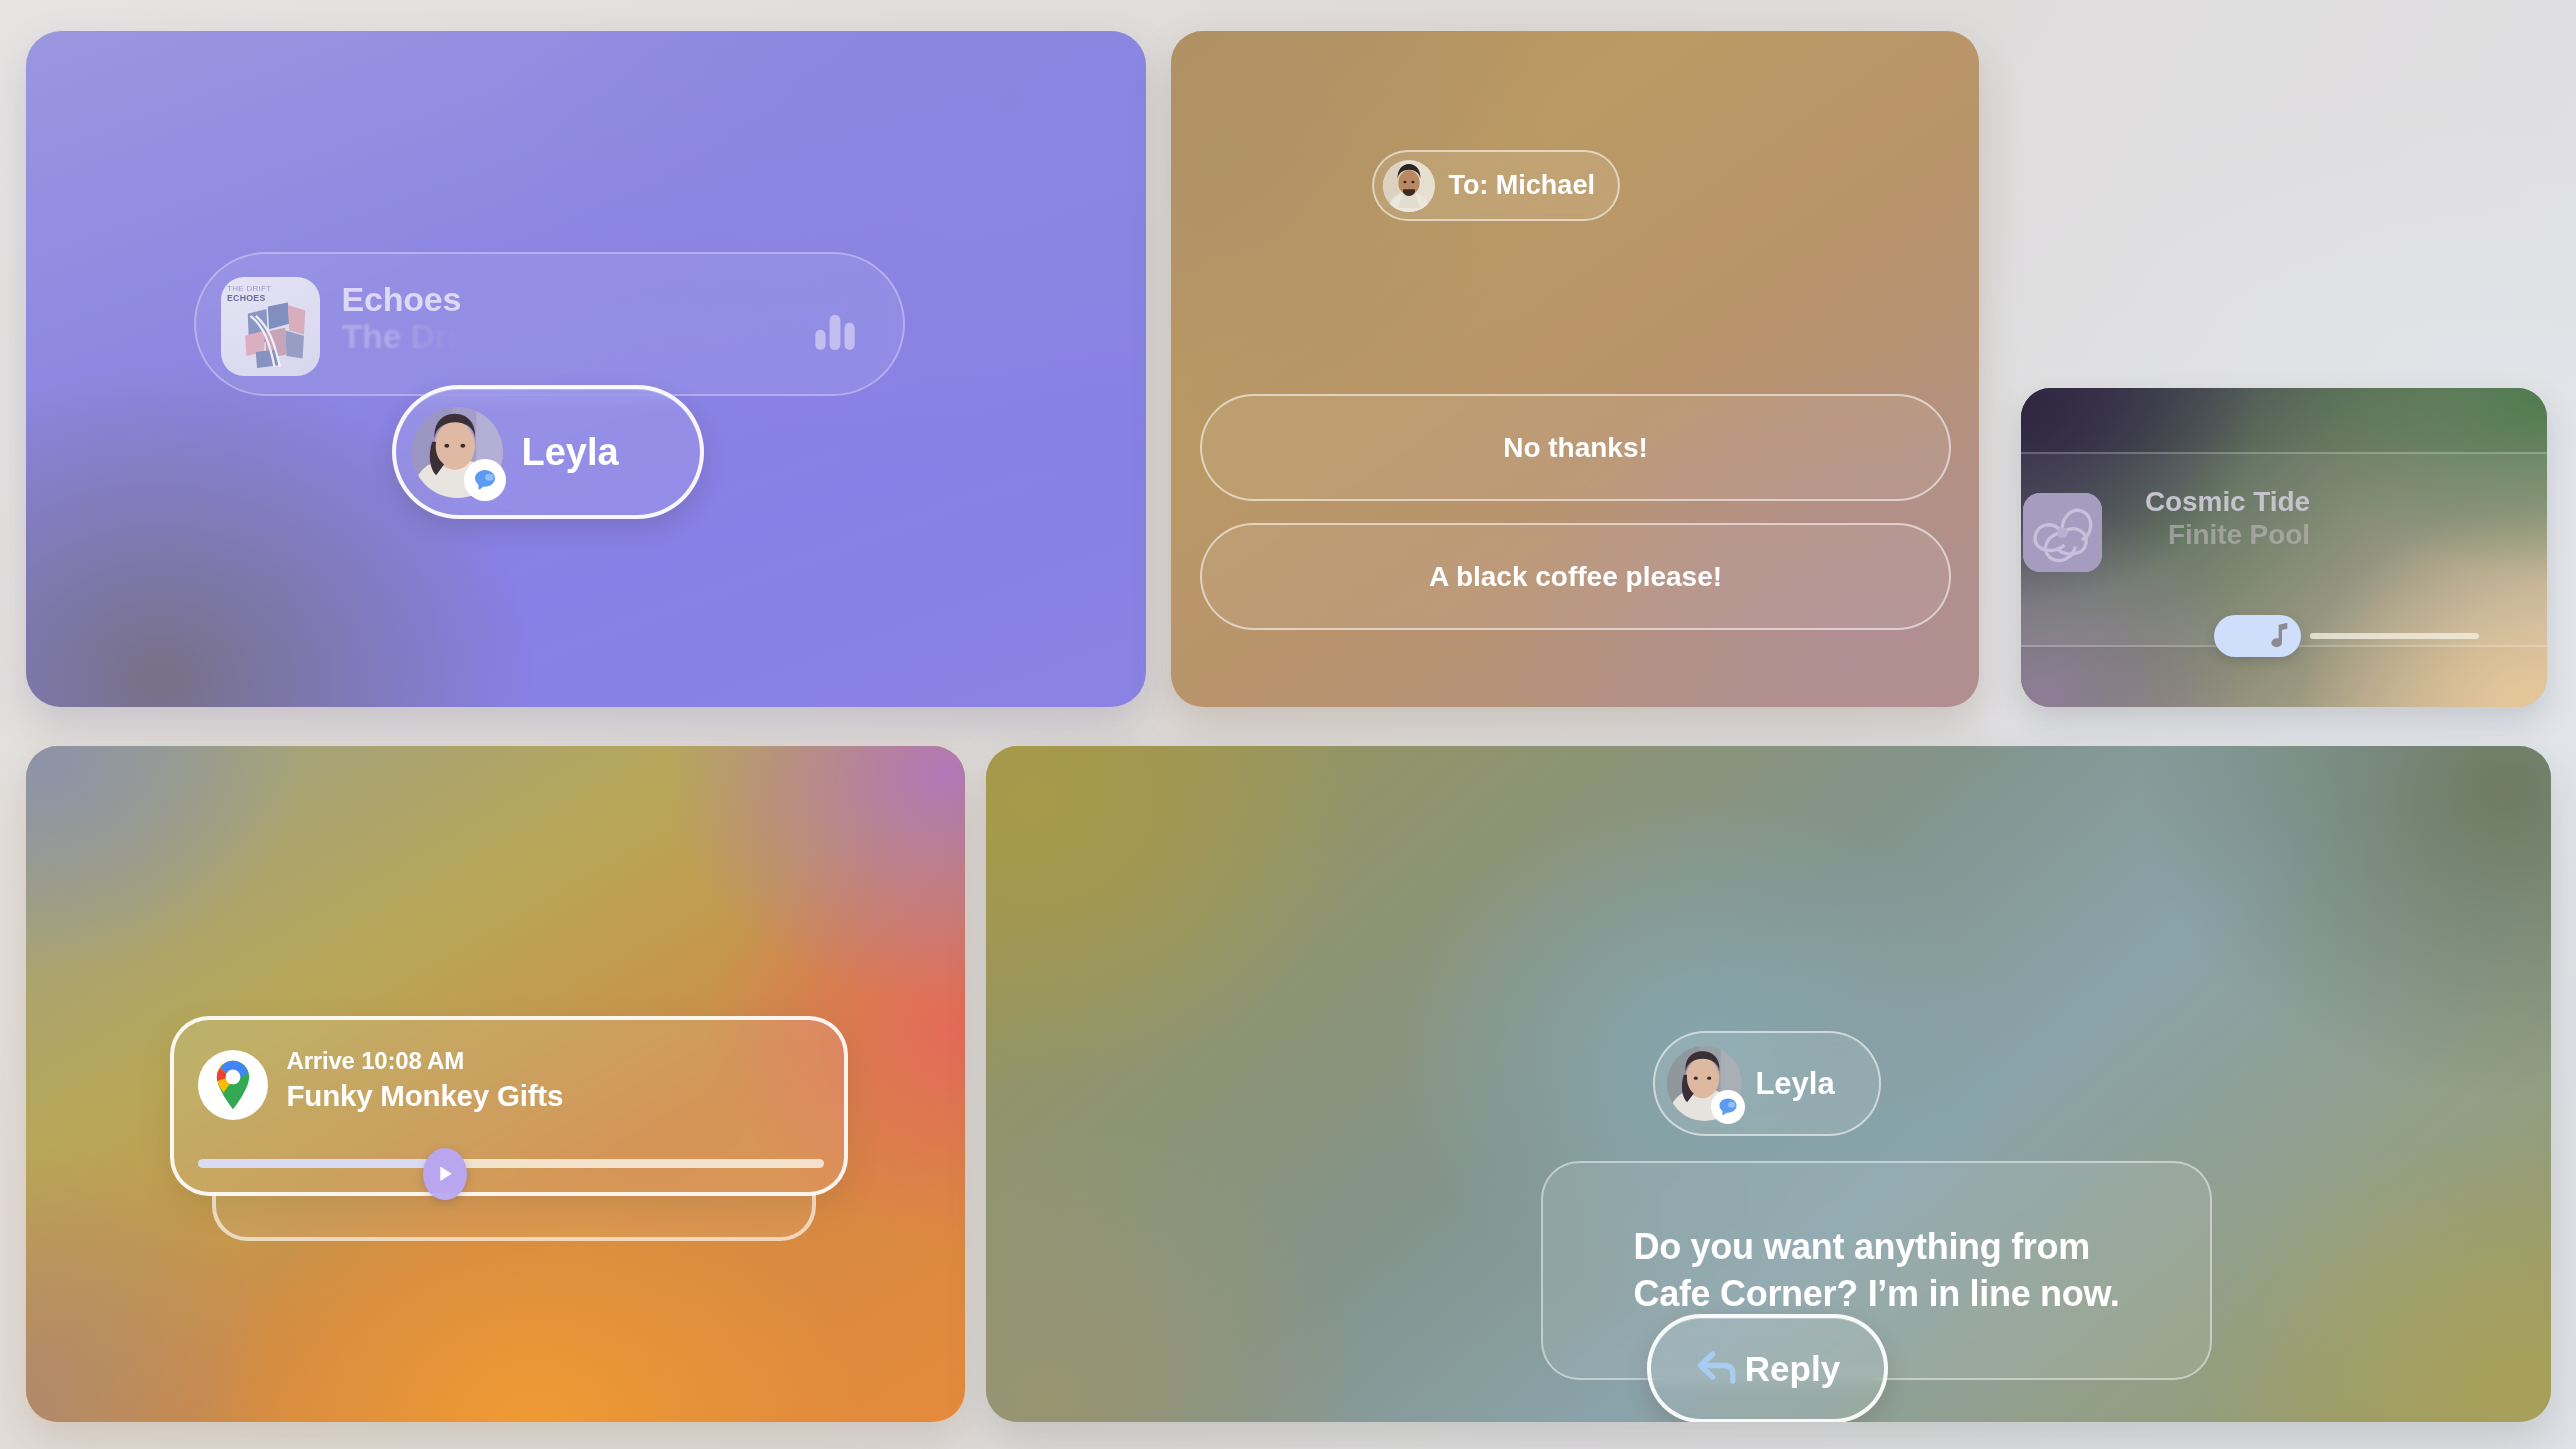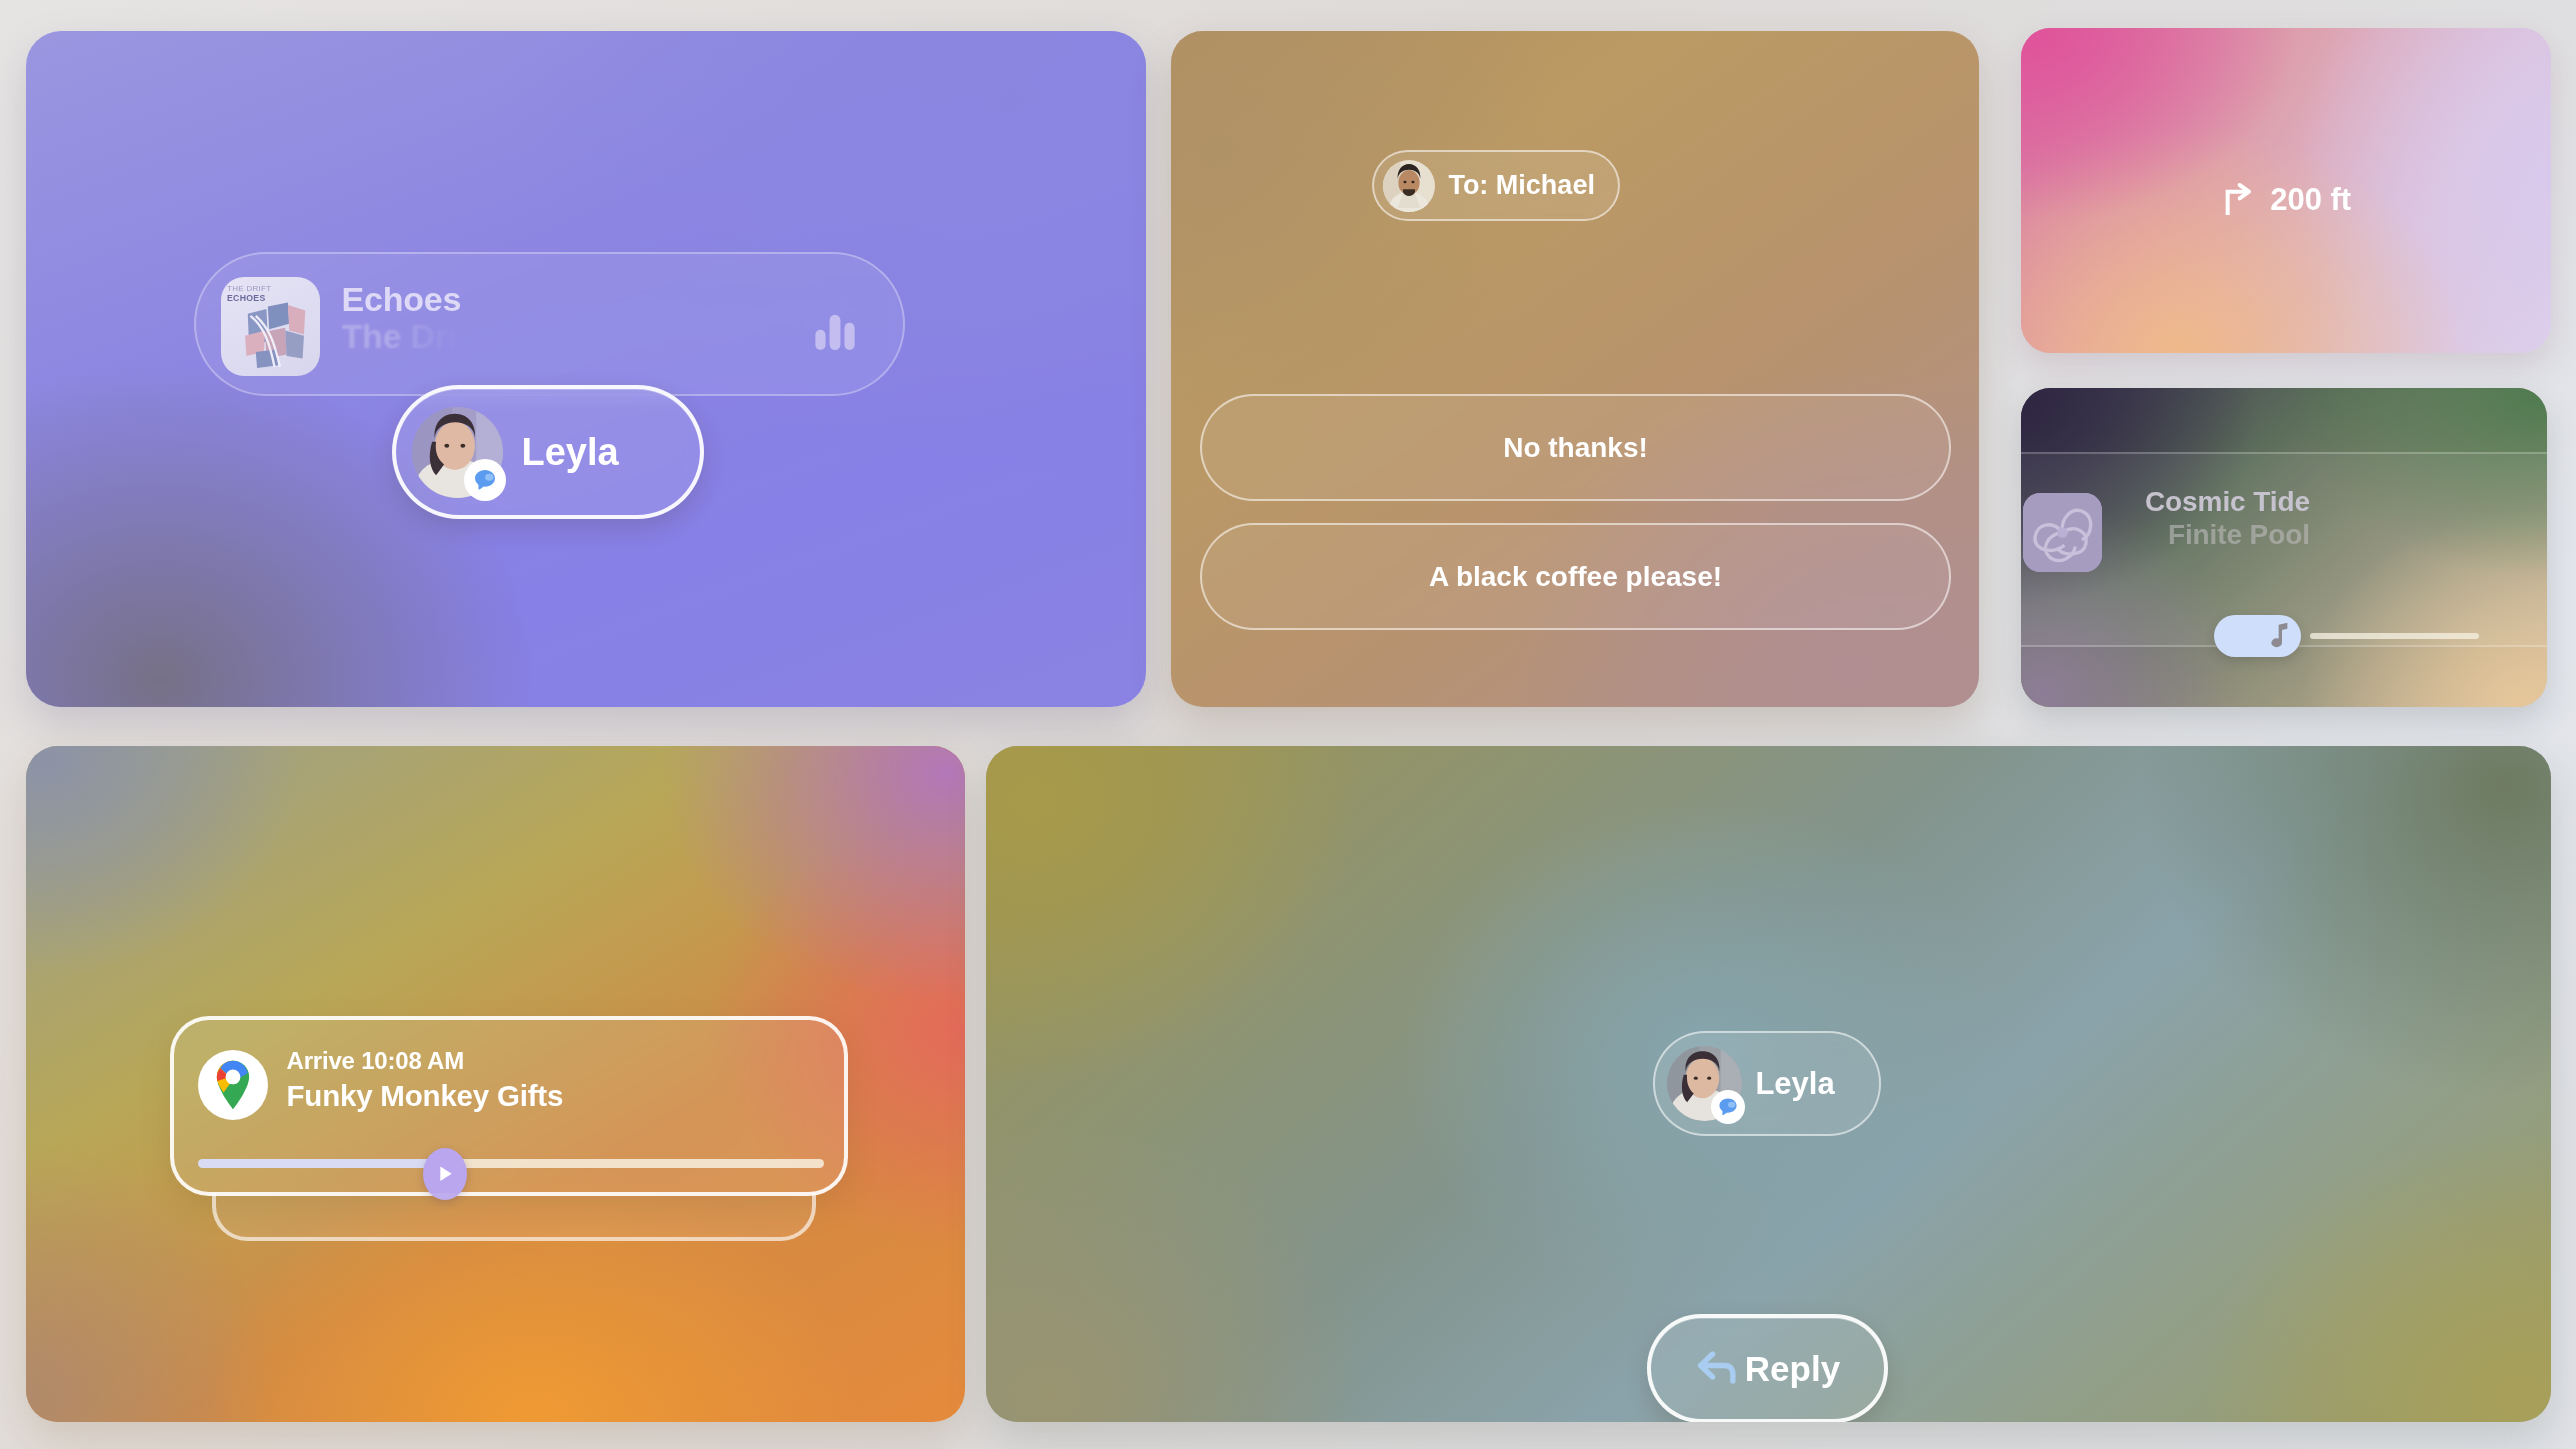--- a/index.html
+++ b/index.html
@@ -308,32 +308,20 @@
     </div>
 
     <div class="reply-btn" style="top:492px">
       <span>A black coffee please!</span>
     </div>
     <div class="reply-btn" style="top:363px">
       <span>No thanks!</span>
     </div>
   </div>
 
-  <div class="card" id="card-nav">
-    <div class="card-bg"></div>
-    <div id="nav-inner">
-      <span>
-        <svg width="36" height="36" viewBox="0 0 54 54">
-          <path d="M10,48 L10,16 L36,16" stroke="#fff" stroke-width="6" fill="none" stroke-linecap="square"></path>
-          <path d="M28,6 L42,16 L28,26" stroke="#fff" stroke-width="6" fill="none" stroke-linecap="round" stroke-linejoin="round"></path>
-        </svg>
-      </span>
-      <span id="nav-dist">200 ft</span>
-    </div>
-  </div>
 
   <div class="card" id="card-cosmic">
     <div class="card-bg"></div>
 
     <div id="cosmic-panel">
       <div id="cosmic-art">
         <svg width="79" height="79" viewBox="0 0 118 118">
           <rect width="118" height="118" fill="#a59cc0"></rect>
           <g fill="none" stroke="#cfc8e0" stroke-width="5" opacity="0.85">
             <path d="M59,59 C44,40 20,46 18,66 C16,86 44,92 62,78"></path>
@@ -416,20 +404,26 @@
         <div class="badge">
           <svg width="24" height="24" viewBox="0 0 42 42">
             <path d="M21 6c-8.3 0-15 5.6-15 12.5 0 3.8 2 7.2 5.2 9.5v6.3c0 .9 1 1.4 1.7.9l6.2-4.3c.6.1 1.3.1 1.9.1 8.3 0 15-5.6 15-12.5S29.3 6 21 6z" fill="#5b9cf0"></path>
             <ellipse cx="27.5" cy="17" rx="6.4" ry="5.2" fill="#8ec0f7"></ellipse>
           </svg>
         </div>
       </div>
       <span class="chip-name">Leyla</span>
     </div>
 
+    <div id="msg-bubble">
+      <div id="msg-text">
+        <span>Do you want anything from</span><br>
+        <span>Cafe Corner? I’m in line now.</span>
+      </div>
+    </div>
 
     <div class="chip strong" id="reply-chip">
       <span>
         <svg width="42" height="35" viewBox="0 0 62 52">
           <path d="M26,6 L8,23 L26,40" stroke="#a9cdf0" stroke-width="8" fill="none" stroke-linecap="round" stroke-linejoin="round"></path>
           <path d="M9,23 L44,23 C52,23 56,28 56,36 L56,46" stroke="#a9cdf0" stroke-width="8" fill="none" stroke-linecap="round"></path>
         </svg>
       </span>
       <span class="rlabel">Reply</span>
     </div>

